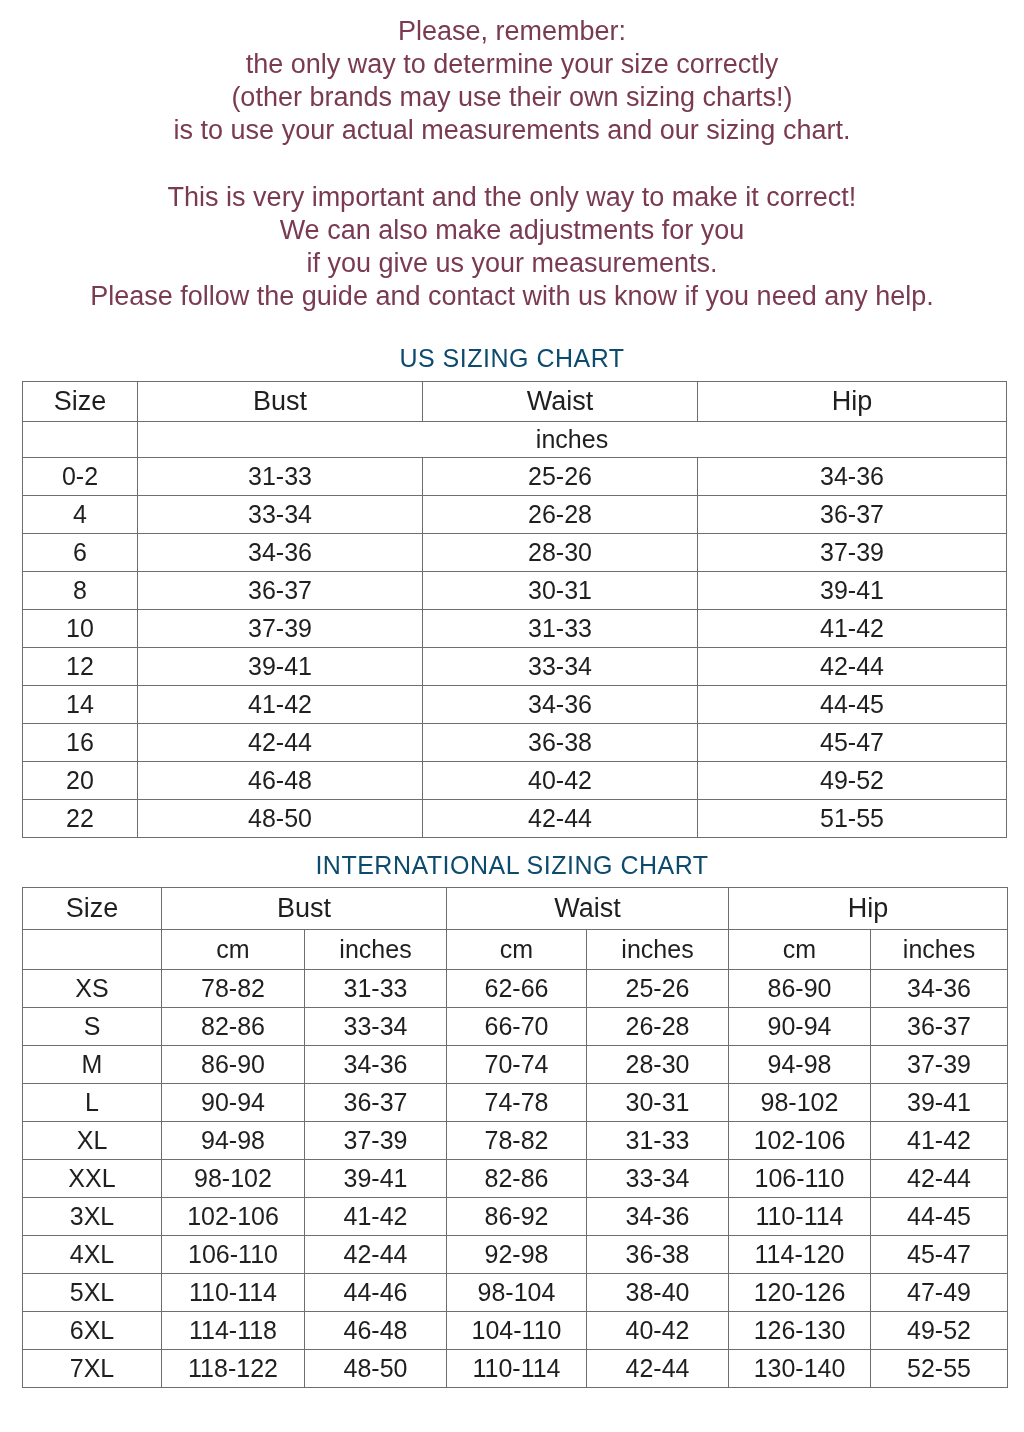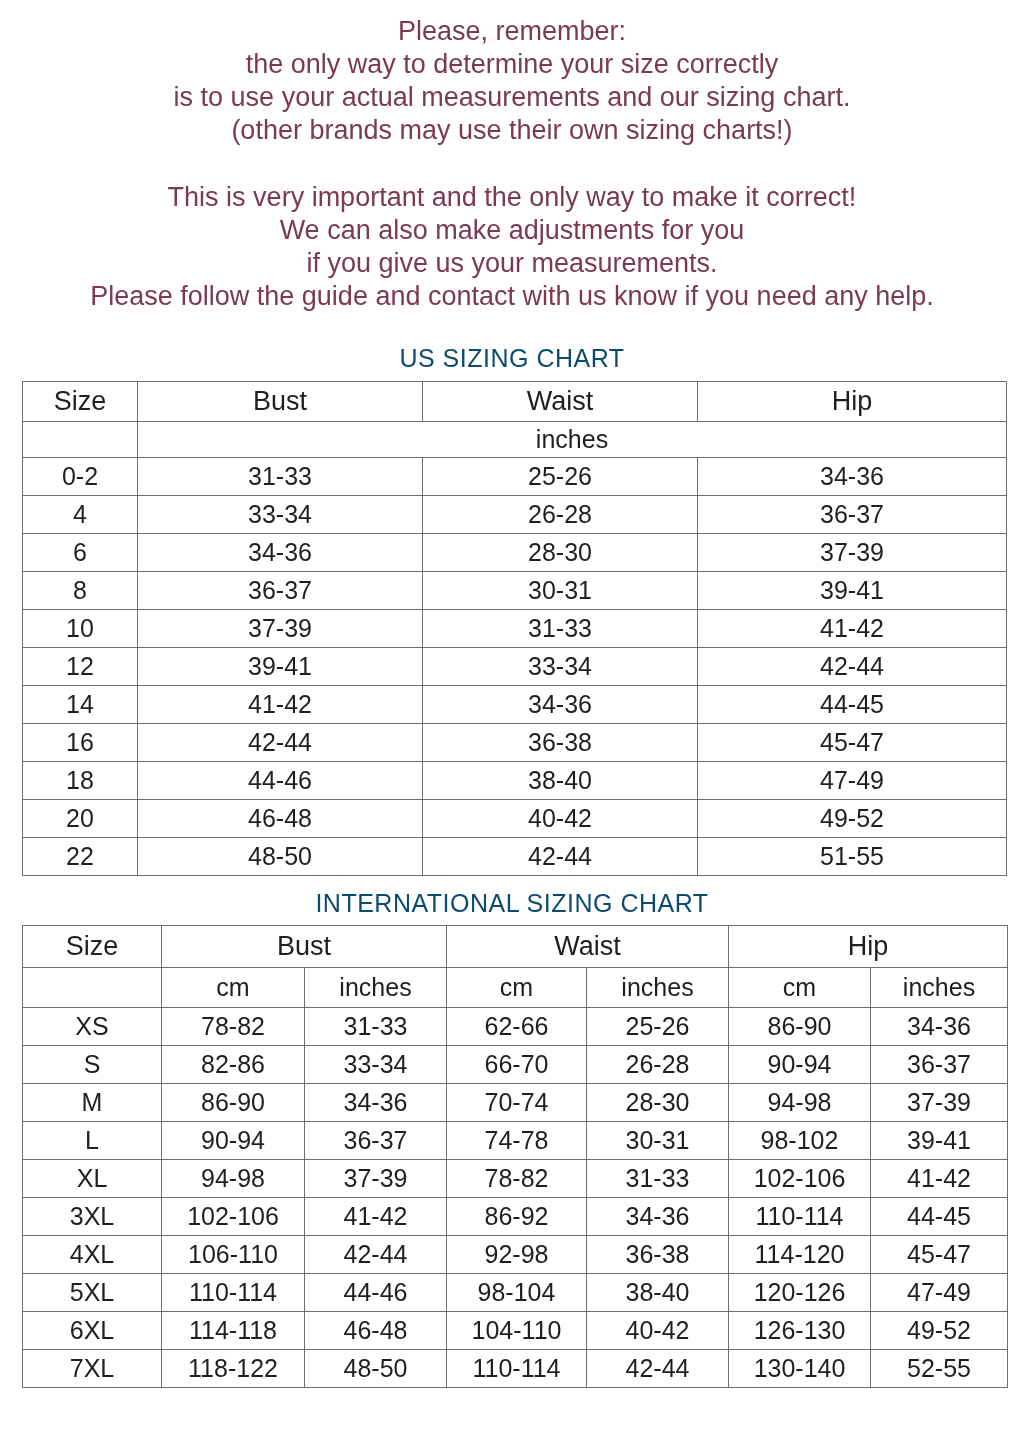--- a/index.html
+++ b/index.html
@@ -54,22 +54,22 @@
   .intl-table tbody td { height: 38px; font-size: 25px; }
 </style>
 </head>
 <body>
 
 <div>
 
   <div class="intro intro-1">
     <div>Please, remember:</div>
     <div>the only way to determine your size correctly</div>
+    <div>(other brands may use their own sizing charts!)</div>
     <div>is to use your actual measurements and our sizing chart.</div>
-    <div>(other brands may use their own sizing charts!)</div>
   </div>
 
   <div class="intro intro-2">
     <div>This is very important and the only way to make it correct!</div>
     <div>We can also make adjustments for you</div>
     <div>if you give us your measurements.</div>
     <div>Please follow the guide and contact with us know if you need any help.</div>
   </div>
 
   <h2 class="chart-title us-title">US SIZING CHART</h2>
@@ -134,26 +134,20 @@
           <td>14</td>
           <td>41-42</td>
           <td>34-36</td>
           <td>44-45</td>
         </tr>
         <tr>
           <td>16</td>
           <td>42-44</td>
           <td>36-38</td>
           <td>45-47</td>
-        </tr>
-        <tr>
-          <td>18</td>
-          <td>44-46</td>
-          <td>38-40</td>
-          <td>47-49</td>
         </tr>
         <tr>
           <td>20</td>
           <td>46-48</td>
           <td>40-42</td>
           <td>49-52</td>
         </tr>
         <tr>
           <td>22</td>
           <td>48-50</td>
@@ -232,20 +226,29 @@
         <tr>
           <td>XL</td>
           <td>94-98</td>
           <td>37-39</td>
           <td>78-82</td>
           <td>31-33</td>
           <td>102-106</td>
           <td>41-42</td>
         </tr>
         <tr>
+          <td>XXL</td>
+          <td>98-102</td>
+          <td>39-41</td>
+          <td>82-86</td>
+          <td>33-34</td>
+          <td>106-110</td>
+          <td>42-44</td>
+        </tr>
+        <tr>
           <td>3XL</td>
           <td>102-106</td>
           <td>41-42</td>
           <td>86-92</td>
           <td>34-36</td>
           <td>110-114</td>
           <td>44-45</td>
         </tr>
         <tr>
           <td>4XL</td>

